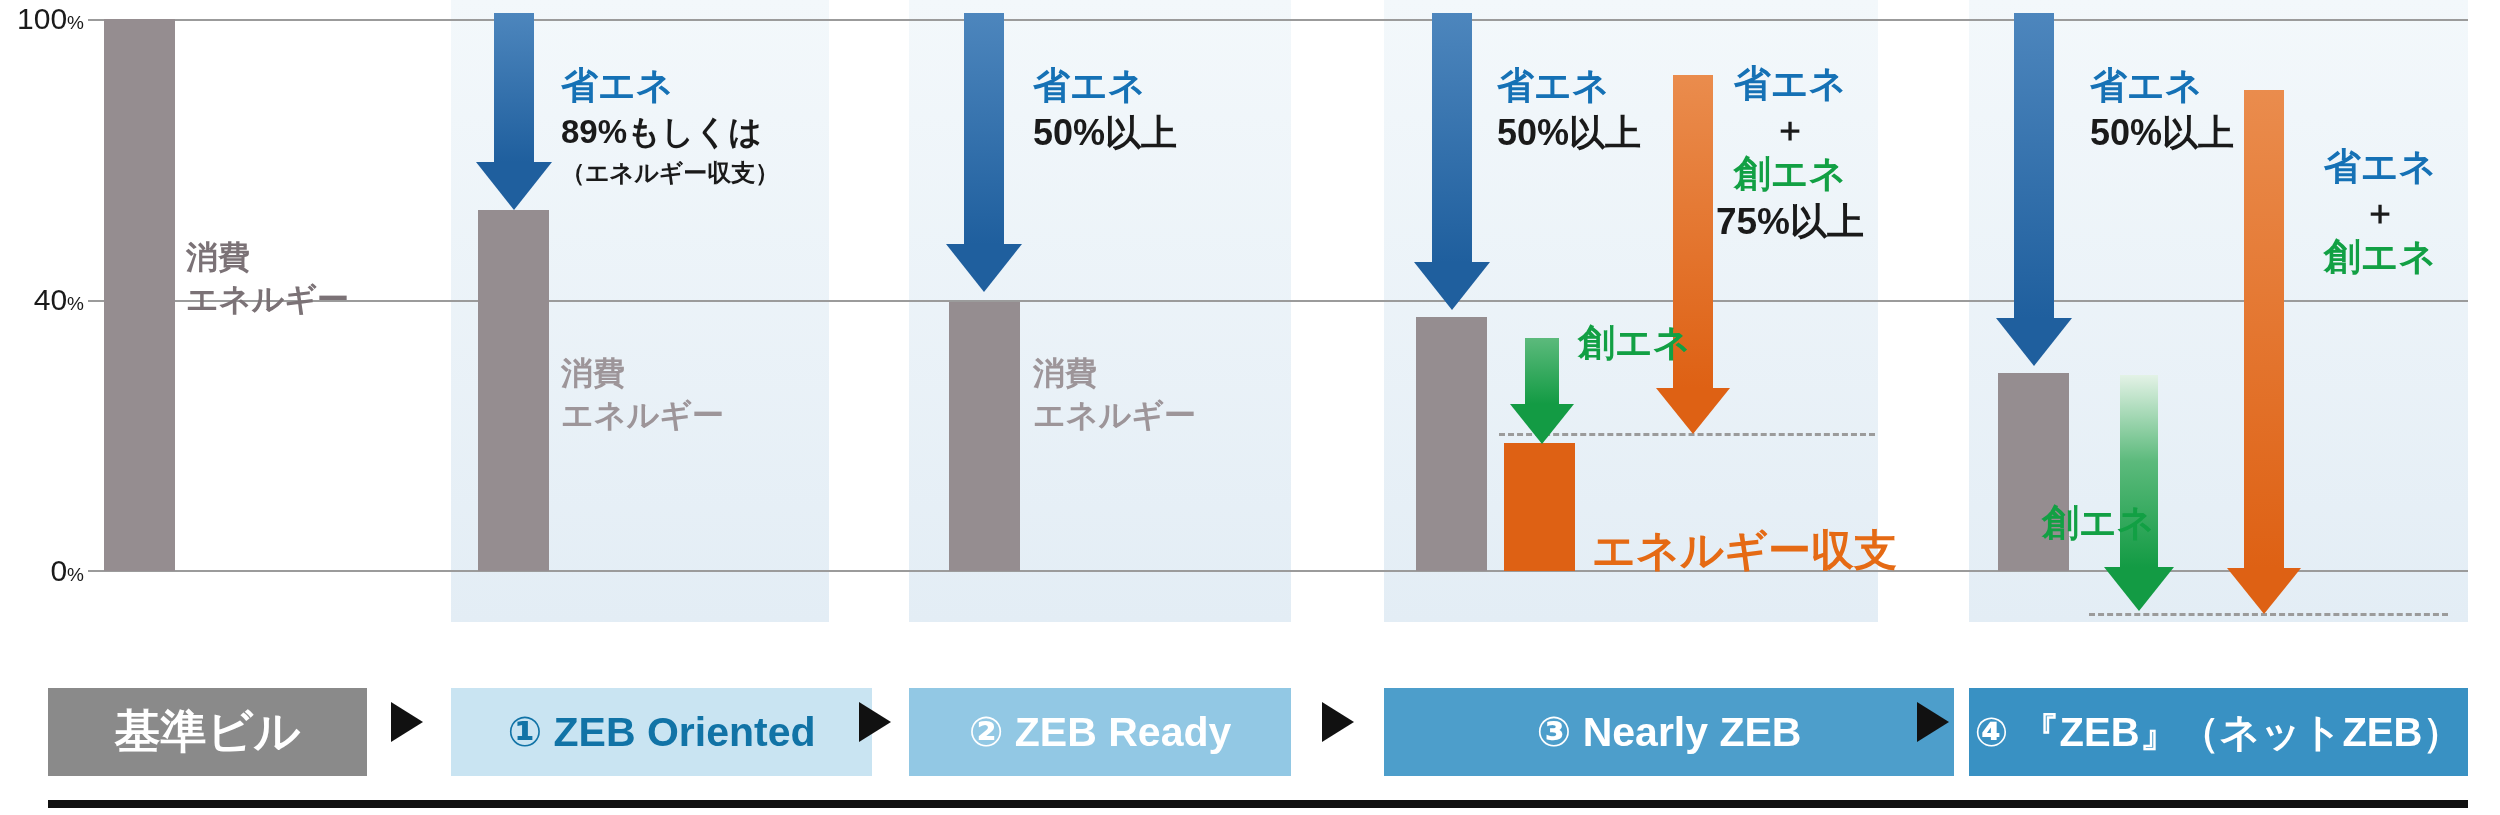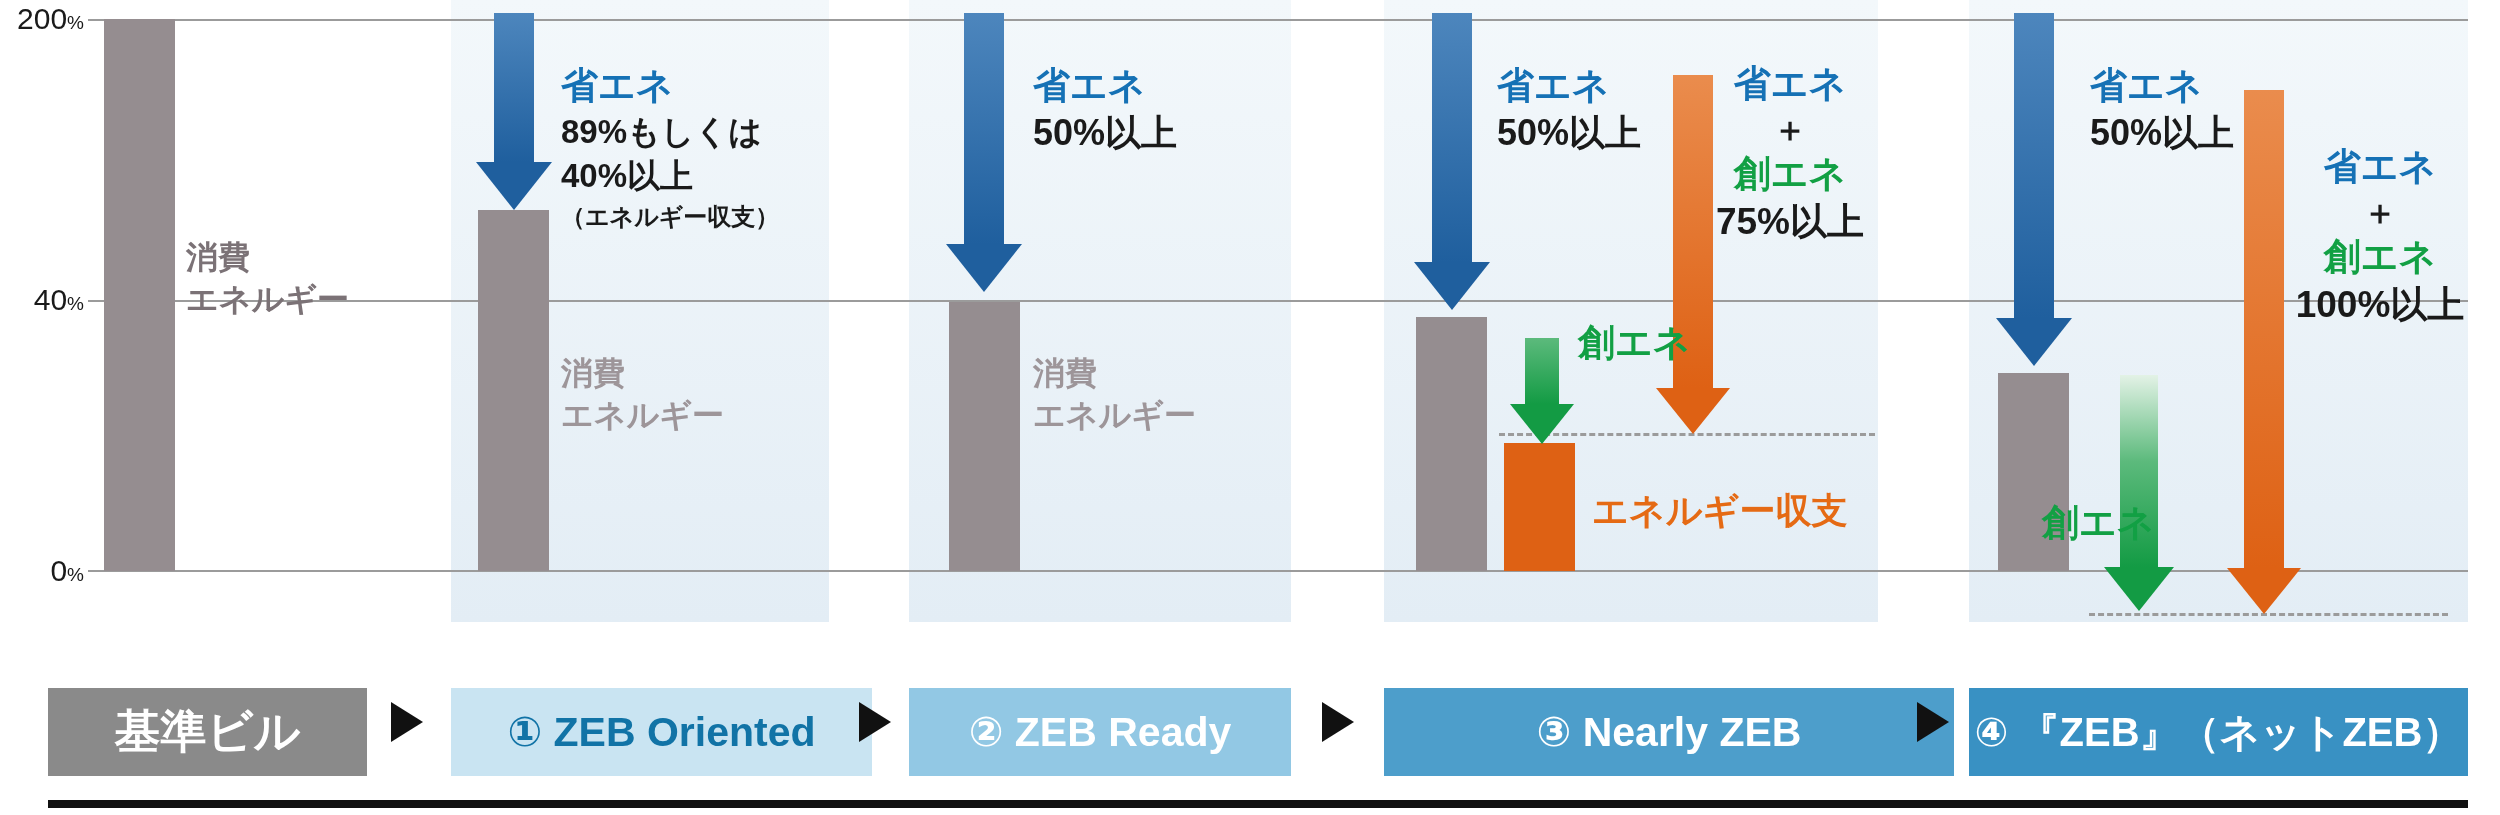--- a/index.html
+++ b/index.html
@@ -38,21 +38,21 @@
   .save-amount{font-size:36px;line-height:46px;color:var(--black-text);}
   .save-detail{font-size:33px;line-height:44px;color:var(--black-text);}
   .save-detail-small{font-size:24px;line-height:38px;color:var(--black-text);}
   .plus-line{font-size:34px;line-height:42px;color:var(--black-text);}
   .create-line{font-size:37px;line-height:47px;color:var(--green-text);}
   .amount-line{font-size:37px;line-height:49px;color:var(--black-text);}
   .consump{font-size:32px;line-height:42px;font-weight:bold;}
   .consump.dark{color:var(--label-gray-dark);}
   .consump.light{color:var(--label-gray);}
   .create-label{font-size:37px;line-height:46px;color:var(--green-text);}
-  .balance-label{font-size:36px;line-height:46px;color:var(--orange-text);}
+  .balance-label{font-size:43px;line-height:46px;color:var(--orange-text);margin-top:39px;}
   
   .stagebox{position:absolute;top:688px;height:88px;display:flex;align-items:center;justify-content:center;
     font-weight:bold;z-index:4;white-space:nowrap;}
   .bx-base{background:var(--box-base-bg);color:#fff;font-size:46px;}
   .bx-1{background:var(--box1-bg);color:var(--box1-text);font-size:41px;}
   .bx-2{background:var(--box2-bg);color:#fff;font-size:41px;align-items:center;}
   .bx-3{background:var(--box3-bg);color:#fff;font-size:41px;}
   .bx-4{background:var(--box4-bg);color:#fff;font-size:40px;}
   .chev{position:absolute;top:702px;width:0;height:0;border-top:20px solid transparent;
     border-bottom:20px solid transparent;border-left:32px solid var(--chevron);z-index:4;}
@@ -68,21 +68,21 @@
   <div class="panel" style="left:1384px;width:494px;"></div>
   <div class="panel" style="left:1969px;width:499px;"></div>
 
   <div class="grid" style="top:19px;"></div>
   <div class="grid" style="top:300px;"></div>
   <div class="grid" style="top:570px;"></div>
 
   <div class="dash" style="left:1499px;width:376px;top:433px;"></div>
   <div class="dash" style="left:2089px;width:359px;top:613px;"></div>
 
-  <div class="ylab" style="top:1px;"><span class="num">200</span><span class="pct">%</span></div>
+  <div class="ylab" style="top:1px;"><span class="num">100</span><span class="pct">%</span></div>
   <div class="ylab" style="top:282px;"><span class="num">40</span><span class="pct">%</span></div>
   <div class="ylab" style="top:553px;"><span class="num">0</span><span class="pct">%</span></div>
 
   <div class="bar" style="left:104px;top:19px;height:552px;"></div>
   <div class="bar" style="left:478px;top:210px;height:361px;"></div>
   <div class="bar" style="left:949px;top:302px;height:269px;"></div>
   <div class="bar" style="left:1416px;top:317px;height:254px;"></div>
   <div class="bar" style="left:1998px;top:373px;height:198px;"></div>
   <div class="bar orange" style="left:1504px;top:443px;height:128px;"></div>
 
@@ -120,21 +120,20 @@
   </div>
 
   <div class="txt" style="left:186px;top:236px;">
     <div class="consump dark">消費</div>
     <div class="consump dark">エネルギー</div>
   </div>
 
   <div class="txt" style="left:561px;top:62px;">
     <div class="save-title">省エネ</div>
     <div class="save-detail">89%もしくは</div>
-    <div class="save-detail">40%以上</div>
     <div class="save-detail-small">（エネルギー収支）</div>
   </div>
   <div class="txt" style="left:561px;top:352px;">
     <div class="consump light">消費</div>
     <div class="consump light">エネルギー</div>
   </div>
 
   <div class="txt" style="left:1033px;top:62px;">
     <div class="save-title">省エネ</div>
     <div class="save-amount">50%以上</div>
@@ -158,21 +157,20 @@
   <div class="txt balance-label" style="left:1592px;top:488px;">エネルギー収支</div>
 
   <div class="txt" style="left:2090px;top:62px;">
     <div class="save-title">省エネ</div>
     <div class="save-amount">50%以上</div>
   </div>
   <div class="txt combo" style="left:2292px;top:143px;width:176px;">
     <div class="save-title">省エネ</div>
     <div class="plus-line">＋</div>
     <div class="create-line">創エネ</div>
-    <div class="amount-line">100%以上</div>
   </div>
   <div class="txt create-label" style="left:2042px;top:500px;z-index:5;">創エネ</div>
 
   <div class="stagebox bx-base" style="left:48px;width:319px;">
       <span>基準ビル</span>
     </div>
   <div class="chev" style="left:391px;"></div>
   <div class="stagebox bx-1" style="left:451px;width:421px;">
       <span>① ZEB Oriented</span>
     </div>

